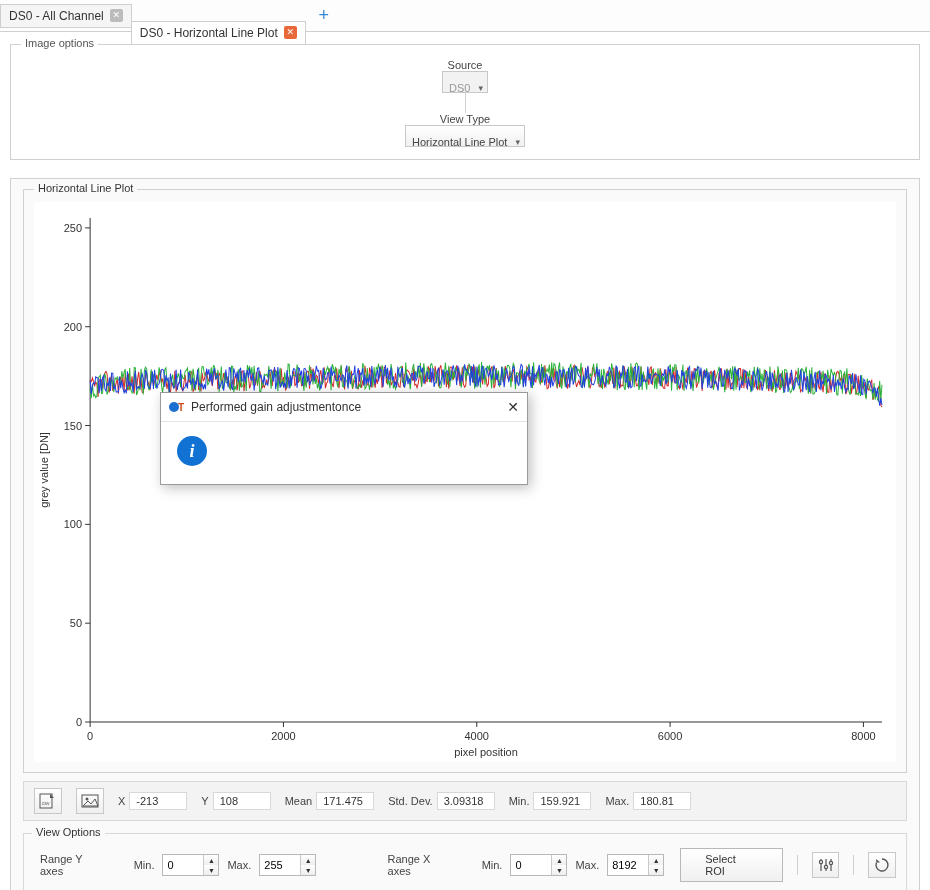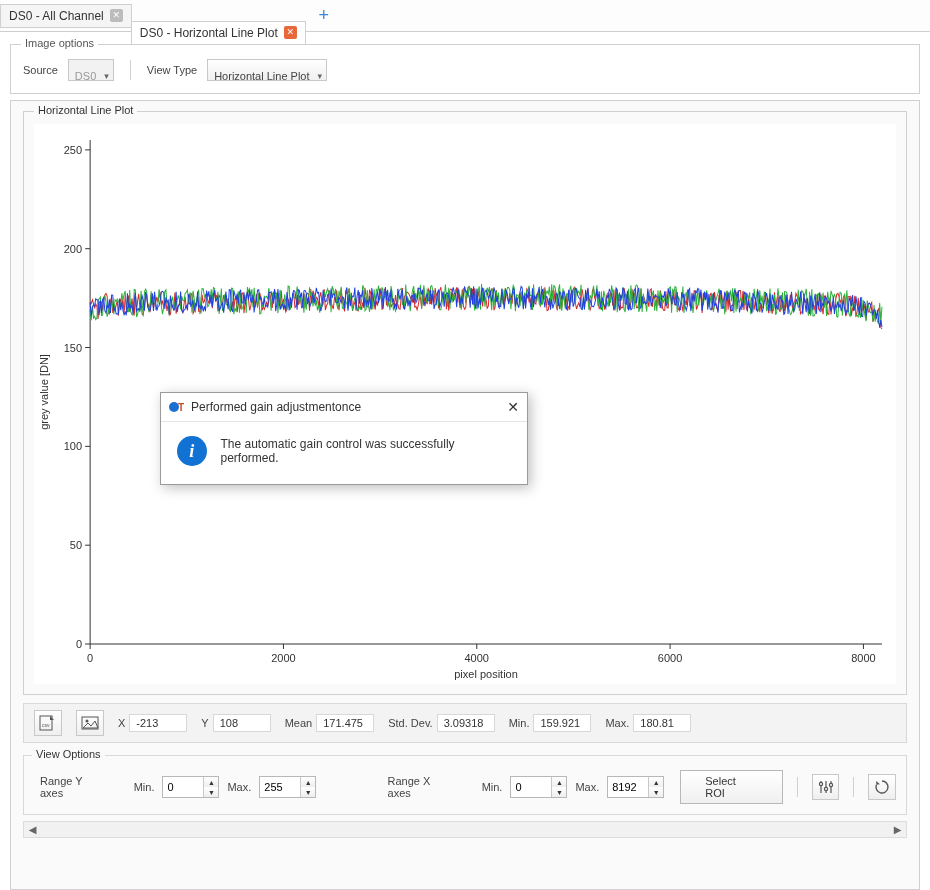--- a/index.html
+++ b/index.html
@@ -58,37 +58,37 @@
     display: flex;
     align-items: center;
     justify-content: center;
     color: #3a89d6;
     font-size: 18px;
     margin-left: 8px;
     cursor: pointer;
   }
   .top-section {
     border: 1px solid #d0d0d0;
-    margin: 12px 10px 6px 10px;
+    margin: 12px 10px 18px 10px;
     position: relative;
     padding: 14px 12px 12px 12px;
   }
   .top-section-legend {
     position: absolute;
     top: -8px;
     left: 10px;
     background: #fff;
     padding: 0 4px;
     font-size: 11px;
     color: #555;
   }
   .top-row {
     display: flex;
     align-items: center;
-    gap: 10px;
+    flex-direction: column;
   }
   .dropdown {
     border: 1px solid #c8c8c8;
     background: linear-gradient(#fff,#f0f0f0);
     height: 22px;
     display: flex;
     align-items: center;
     padding: 12px 4px 0 6px;
     font-size: 11px;
     color: #444;
@@ -473,15 +473,14 @@
             <circle cx="5" cy="8" r="5" fill="#1b6fd0"></circle>
             <text x="9" y="12" font-size="10" fill="#d04a1e" font-weight="bold">T</text>
           </svg>
       </span>
       <span>Performed gain adjustmentonce</span>
     </div>
     <span style="font-size:14px;cursor:pointer;">✕</span>
   </div>
   <div class="dialog-body">
     <div class="info-icon">i</div>
-    <div>The automatic gain control was successfully performed.</div>
   </div>
 </div>
 
 </body></html>

